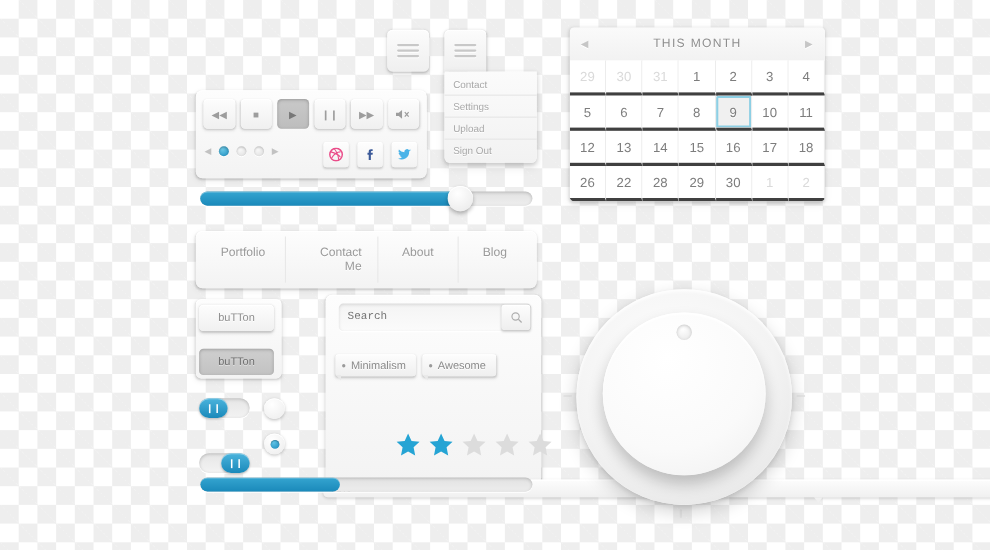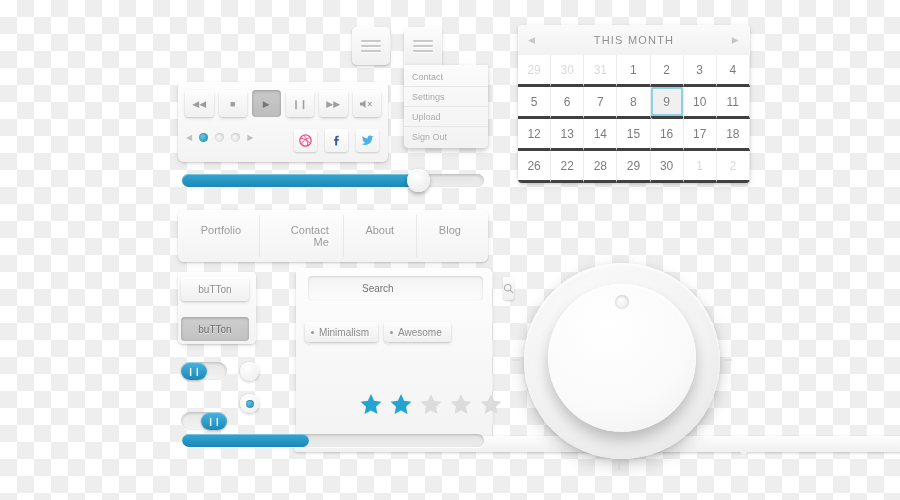--- a/index.html
+++ b/index.html
@@ -136,22 +136,21 @@
 
   
   #search-box {
     width: 175px; height: 25px; border-radius: 4px; display: flex;
     background: linear-gradient(180deg,#f4f4f4,#fbfbfb);
     box-shadow: inset 0 1px 3px rgba(0,0,0,.13), 0 1px 0 #fff;
   }
   #search-input {
     flex: 1; border: none; background: transparent; outline: none;
     font-size: 10px; color: #bdbdbd; padding: 0 8px;
-    font-family: Liberation Sans, sans-serif;
-    margin-left: 46px;
+    font-family: Liberation Mono, monospace;
   }
   #search-button {
     width: 26px; border-radius: 3px; margin: 1px;
     background: linear-gradient(180deg,#fdfdfd,#eeeeee);
     box-shadow: 0 1px 2px rgba(0,0,0,.18), inset 0 1px 0 #fff;
     display: flex; align-items: center; justify-content: center;
   }
 
   
   .tag {

